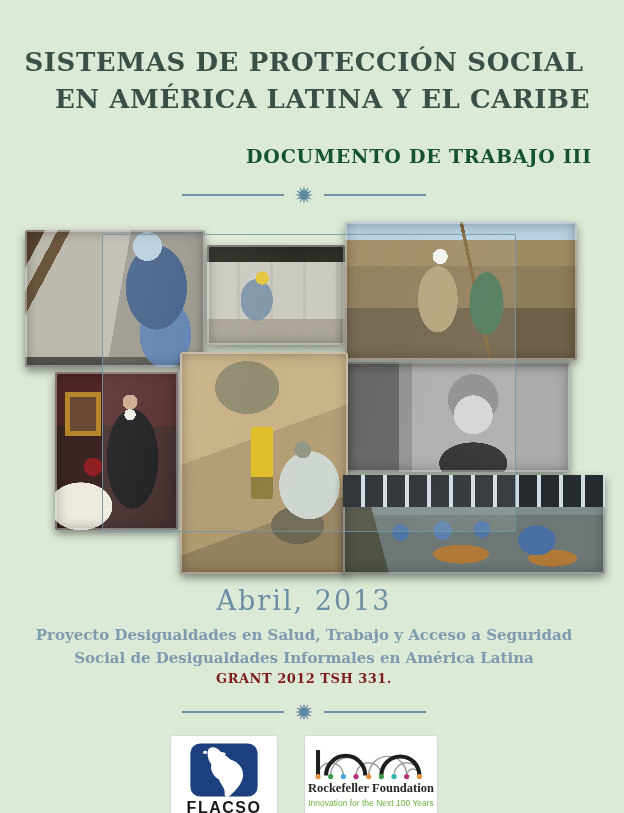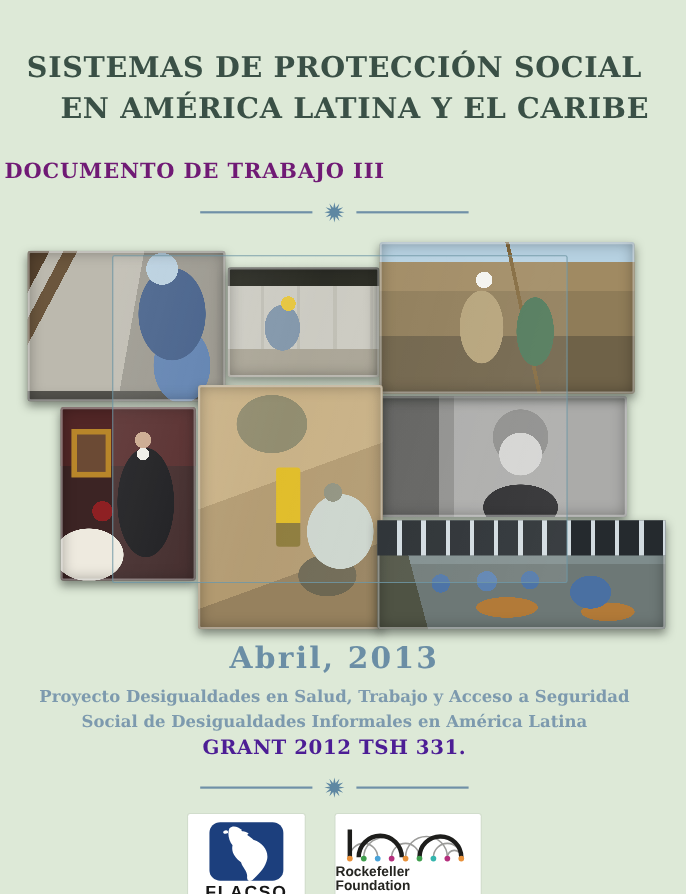--- a/index.html
+++ b/index.html
@@ -2,21 +2,21 @@
 <html><head>
 <meta charset="utf-8">
 <style>
   html,body{margin:0;padding:0;width:624px;height:813px;overflow:hidden;}
   body{background:#dde9d7;font-family:"DejaVu Serif", serif;}
   .cover{position:relative;width:608px;height:813px;}
 
   
   .title{margin:0;padding-top:44px;text-align:center;color:#3a5046;
          font-size:26px;font-weight:bold;line-height:37px;letter-spacing:.6px;}
-  .subtitle{margin:4px;margin-top:27px;text-align:left;color:#701a75;
+  .subtitle{margin:16px;margin-top:27px;text-align:right;color:#14532d;
             font-size:19px;font-weight:bold;letter-spacing:.8px;}
 
   
   .divider{display:flex;align-items:center;justify-content:center;margin-top:14px;height:24px;}
   .dline{display:inline-block;width:102px;height:2px;background:#6f90a7;}
   .dgap{width:9px;}
   .star-svg{width:22px;height:22px;display:block;}
 
   
   .collage{position:relative;margin:15px 0 0 20px;width:585px;height:353px;}
@@ -84,35 +84,35 @@
         radial-gradient(ellipse 20px 16px at 74% 66%, #4a70a2 0 93%, rgba(0,0,0,0) 94%),
         radial-gradient(ellipse 30px 10px at 45% 80%, #b27a38 0 93%, rgba(0,0,0,0) 94%),
         radial-gradient(ellipse 26px 9px at 80% 84%, #b27a38 0 93%, rgba(0,0,0,0) 94%),
         linear-gradient(75deg, #4f5344 0 16%, rgba(0,0,0,0) 16%),
         linear-gradient(180deg, #7e8c8c 0 40%, #6d7876 40%);}
   .ceiling{position:absolute;left:0;top:0;right:0;height:32%;
            background:#252a2e repeating-linear-gradient(90deg, rgba(0,0,0,0) 0 18px, rgba(240,250,255,.85) 18px 22px);}
 
   
   .date{margin-top:10px;text-align:center;color:#6b8ea5;font-size:27px;
-        font-weight:bold;letter-spacing:2px;}
+        font-weight:normal;letter-spacing:2px;}
   .project{margin-top:8px;text-align:center;color:#7d9aae;font-size:15px;
            font-weight:bold;line-height:23px;}
-  .grant{margin-top:1px;text-align:center;color:#4c1d95;font-size:18px;
+  .grant{margin-top:1px;text-align:center;color:#7f1d1d;font-size:13px;
          font-weight:bold;letter-spacing:.5px;}
 
   
   .logos{display:flex;justify-content:center;align-items:flex-start;gap:28px;margin-top:12px;}
   .logo-card{background:#ffffff;border-radius:2px;display:flex;flex-direction:column;
              align-items:center;box-shadow:0 0 0 1px rgba(0,0,0,.05);}
   .flacso-card{width:106px;height:94px;padding-top:6px;box-sizing:border-box;}
   .flacso-name{font-family:"Liberation Sans", sans-serif;font-weight:bold;font-size:16px;
                letter-spacing:1.5px;color:#161616;margin-top:2px;line-height:16px;}
   .rf-card{width:132px;height:90px;padding-top:6px;box-sizing:border-box;}
-  .rf-name{font-family:Liberation Sans, sans-serif;font-weight:bold;font-size:12.5px;
+  .rf-name{font-family:Liberation Serif, serif;font-weight:bold;font-size:12.5px;
            color:#252521;margin-top:2px;line-height:13px;}
   .rf-tagline{font-family:"Liberation Sans", sans-serif;font-size:8.5px;color:#6db33f;margin-top:3px;}
 </style>
 </head>
 <body>
 
 <div class="cover">
 
   <h1 class="title">
     <span style="display:block;">SISTEMAS DE PROTECCIÓN SOCIAL</span>

